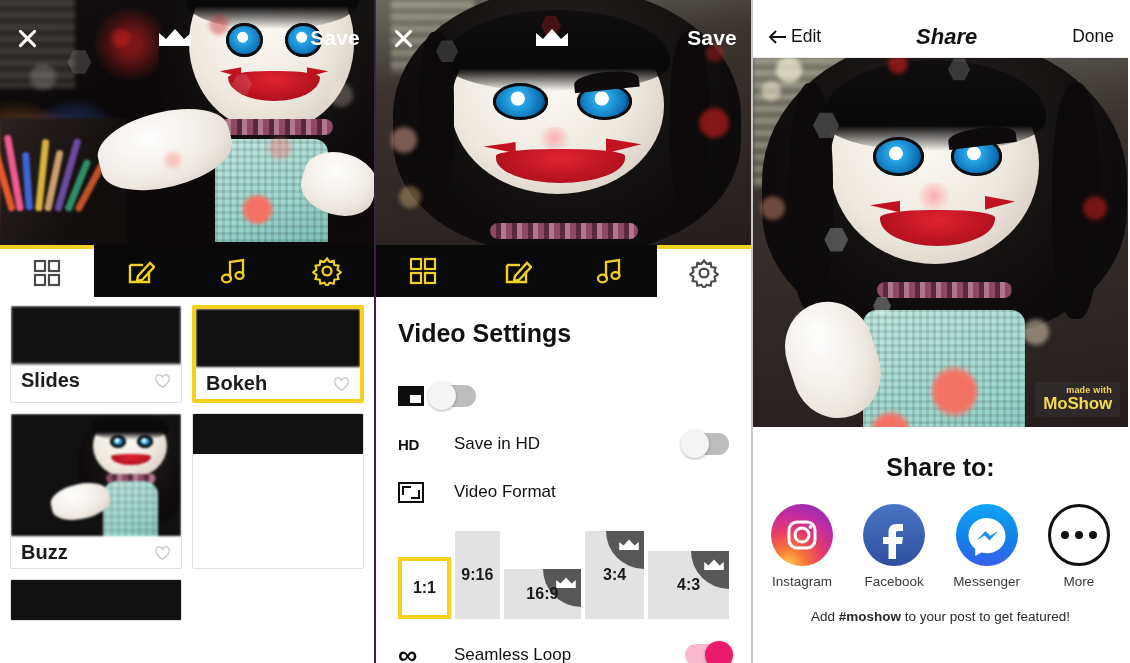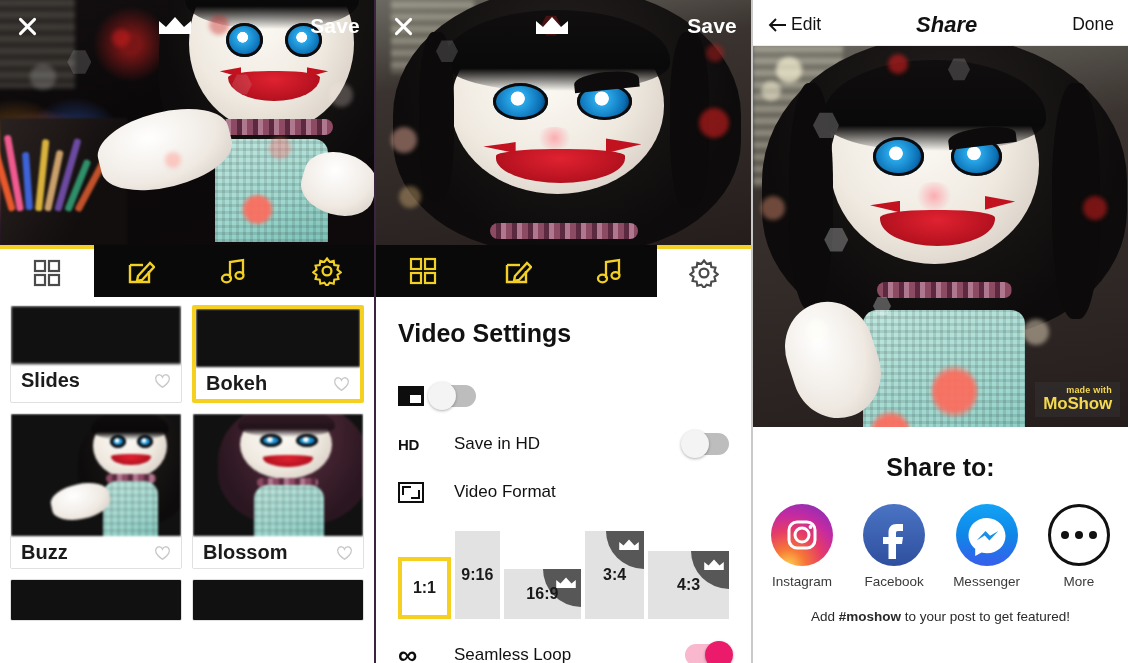--- a/index.html
+++ b/index.html
@@ -105,21 +105,21 @@
     position:absolute; display:block; border-radius:50%;
     background: rgba(255,255,255,.55); filter: blur(2px);
   }
   .hexagon {
     position:absolute; display:block;
     clip-path: polygon(25% 5%, 75% 5%, 100% 50%, 75% 95%, 25% 95%, 0% 50%);
   }
 
   
   .topbar {
-    position:absolute; left:0; top:4px; width:100%; height:44px;
+    position:absolute; left:0; top:16px; width:100%; height:44px;
     display:flex; align-items:center; justify-content:space-between;
     padding:16px 14px; z-index:6;
   }
   .topbar.dark { color:#fff; }
   .close-x { width:26px; height:26px; position:relative; cursor:pointer; }
   .close-x::before, .close-x::after {
     content:""; position:absolute; left:2px; top:12px; width:23px; height:3px;
     background:#fff; border-radius:2px;
   }
   .close-x::before { transform: rotate(45deg); }
@@ -348,40 +348,20 @@
             <div class="eye" style="left:26%;top:24%;width:15%;height:9%;"></div>
             <div class="eye" style="left:52%;top:24%;width:15%;height:9%;"></div>
             <div class="mouth" style="left:27%;top:37%;width:38%;height:8%;"></div>
             <div class="choker" style="left:22%;top:51%;height:9px;width:48%;"></div>
             <div class="dress" style="left:20%;top:56%;width:52%;height:44%;"></div>
             <div class="arm" style="left:-30%;top:58%;width:56%;height:24%;transform:rotate(-12deg)"></div>
           </div>
         </div>
         <div class="meta">
           <span class="name">Buzz</span>
-          <svg class="heart" viewBox="0 0 20 18">
-            <path d="M10 17 C2 11 0.5 7 2.8 4 C5 1.2 8.6 2 10 5 C11.4 2 15 1.2 17.2 4 C19.5 7 18 11 10 17 Z" fill="none" stroke="#c8c8c8" stroke-width="1.6"></path>
-          </svg>
-        </div>
-      </div>
-      <div class="card">
-        <div class="thumb thumb-blossom" style="height:122px">
-          <div class="doll" style="left:18%;top:-16%;width:82%;height:124%;">
-            <div class="hair-back" style="left:-4%;top:4%;width:108%;height:82%;background:radial-gradient(ellipse at 50% 28%,#5a3040 0%,#2a1620 72%)"></div>
-            <div class="head" style="left:12%;top:10%;width:66%;height:46%;"></div>
-            <div class="fringe" style="left:10%;top:8%;width:70%;height:20%;background:linear-gradient(180deg,#3a2029 0%,#22121a 72%,rgba(34,18,26,0) 100%)"></div>
-            <div class="eye" style="left:26%;top:26%;width:16%;height:9%;"></div>
-            <div class="eye" style="left:52%;top:26%;width:16%;height:9%;"></div>
-            <div class="mouth" style="left:28%;top:40%;width:36%;height:8%;"></div>
-            <div class="choker" style="left:24%;top:55%;height:9px;width:44%;"></div>
-            <div class="dress" style="left:22%;top:60%;width:50%;height:40%;"></div>
-          </div>
-        </div>
-        <div class="meta">
-          <span class="name">Blossom</span>
           <svg class="heart" viewBox="0 0 20 18">
             <path d="M10 17 C2 11 0.5 7 2.8 4 C5 1.2 8.6 2 10 5 C11.4 2 15 1.2 17.2 4 C19.5 7 18 11 10 17 Z" fill="none" stroke="#c8c8c8" stroke-width="1.6"></path>
           </svg>
         </div>
       </div>
       <div class="card">
         <div class="thumb thumb-black" style="height:40px"></div>
       </div>
       <div class="card">
         <div class="thumb thumb-black" style="height:40px"></div>

